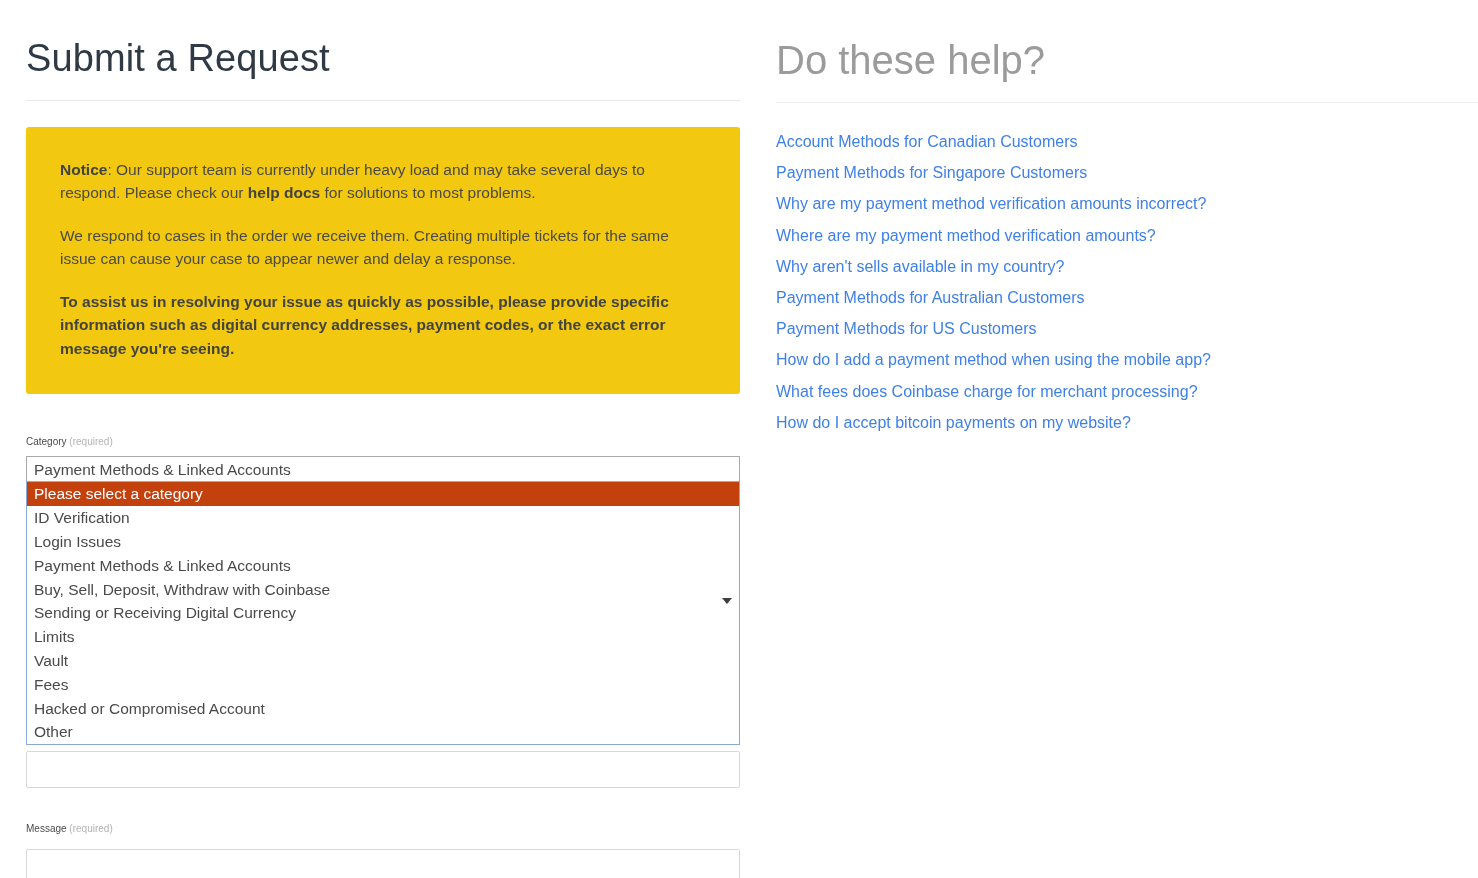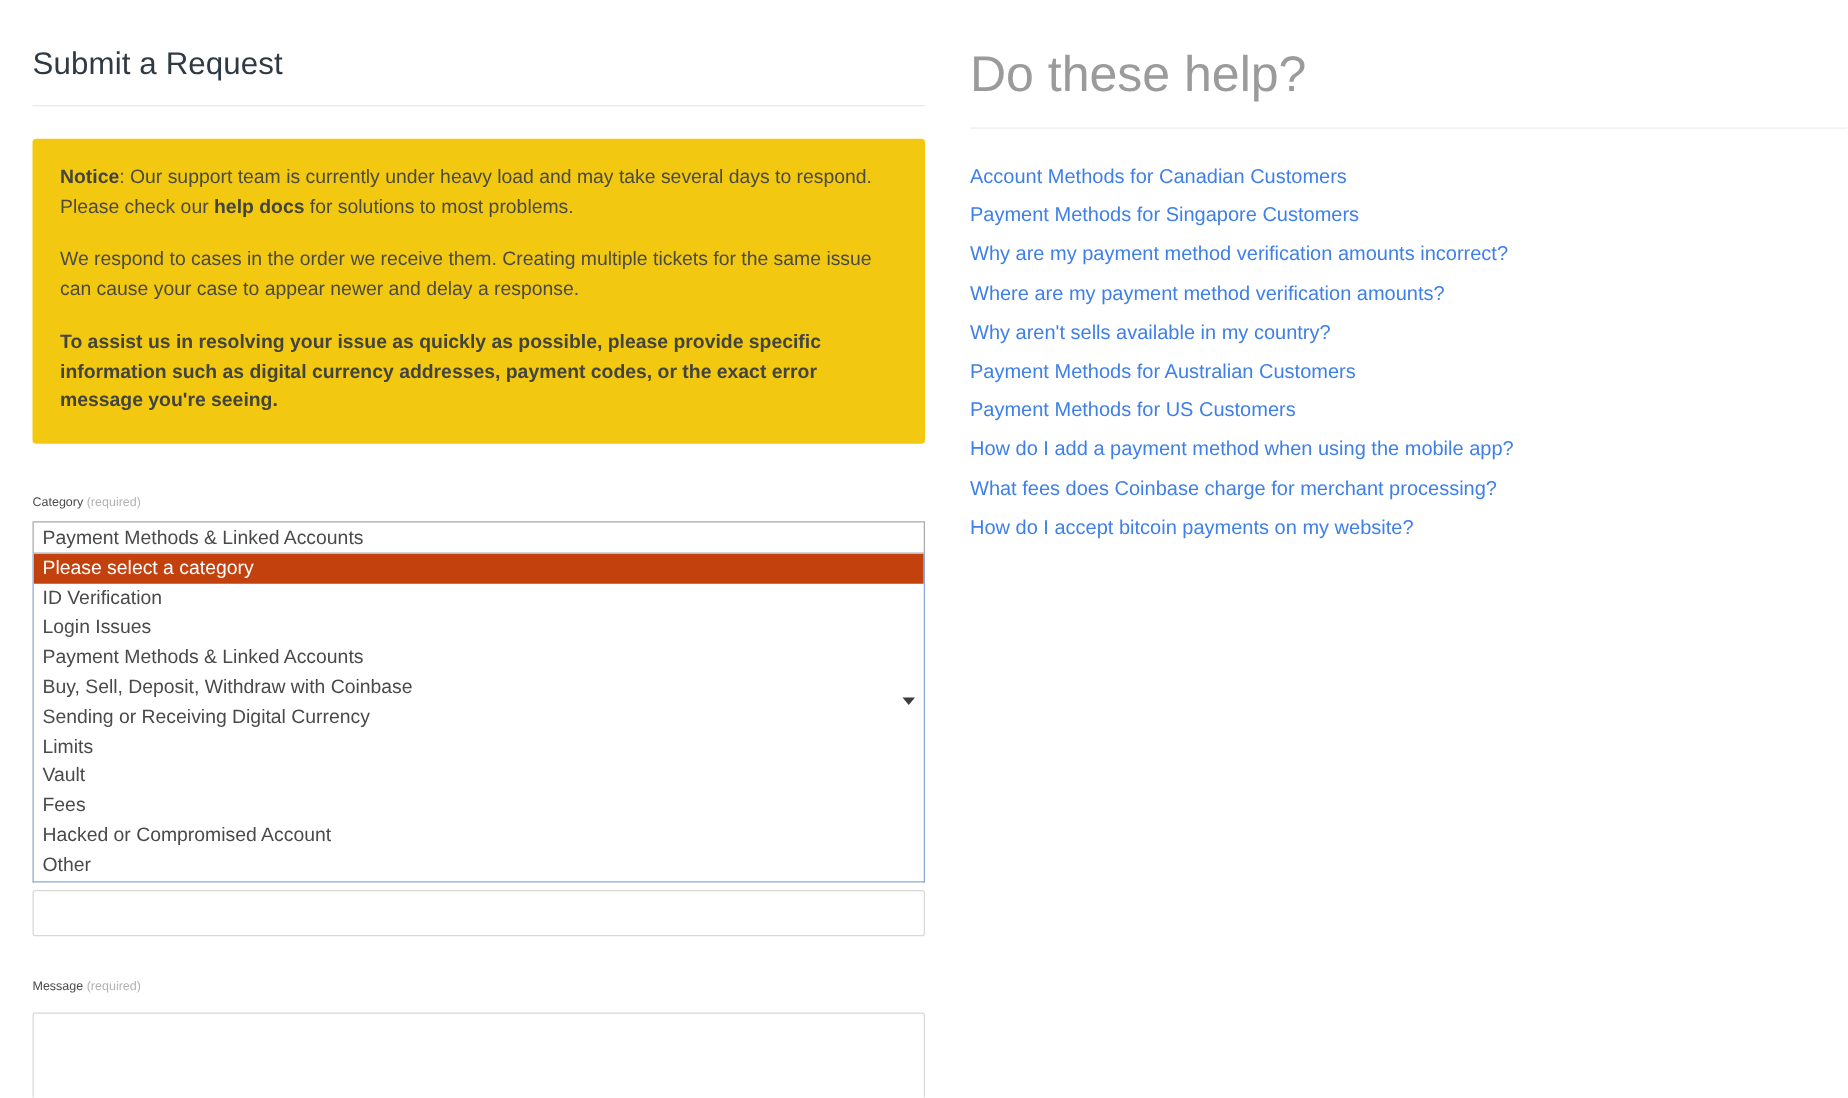--- a/index.html
+++ b/index.html
@@ -26,21 +26,21 @@
 
   
   .left-col {
     position: absolute;
     left: 26px;
     top: 0;
     width: 714px;
   }
 
   .page-title {
-    font-size: 25px;
+    font-size: 38px;
     font-weight: 400;
     color: #2f3a45;
     margin: 0;
     padding-top: 36px;
     letter-spacing: 0.1px;
     line-height: 1.2;
   }
 
   .title-rule {
     height: 1px;
@@ -53,21 +53,21 @@
   .notice {
     margin-top: 26px;
     width: 714px;
     background: #f2c811;
     border-radius: 3px;
     padding: 19px 22px 22px 22px;
     color: #4c4b43;
     font-size: 15.5px;
     line-height: 1.52;
   }
-  .notice p { margin: 0; }
+  .notice p { margin: 12px; }
   .notice p + p { margin-top: 19px; }
   .notice b, .notice strong { font-weight: bold; color: #43443c; }
   .notice .help-docs {
     color: #43443c;
     font-weight: bold;
     text-decoration: none;
     cursor: pointer;
   }
   .notice .emphasis {
     font-weight: bold;

